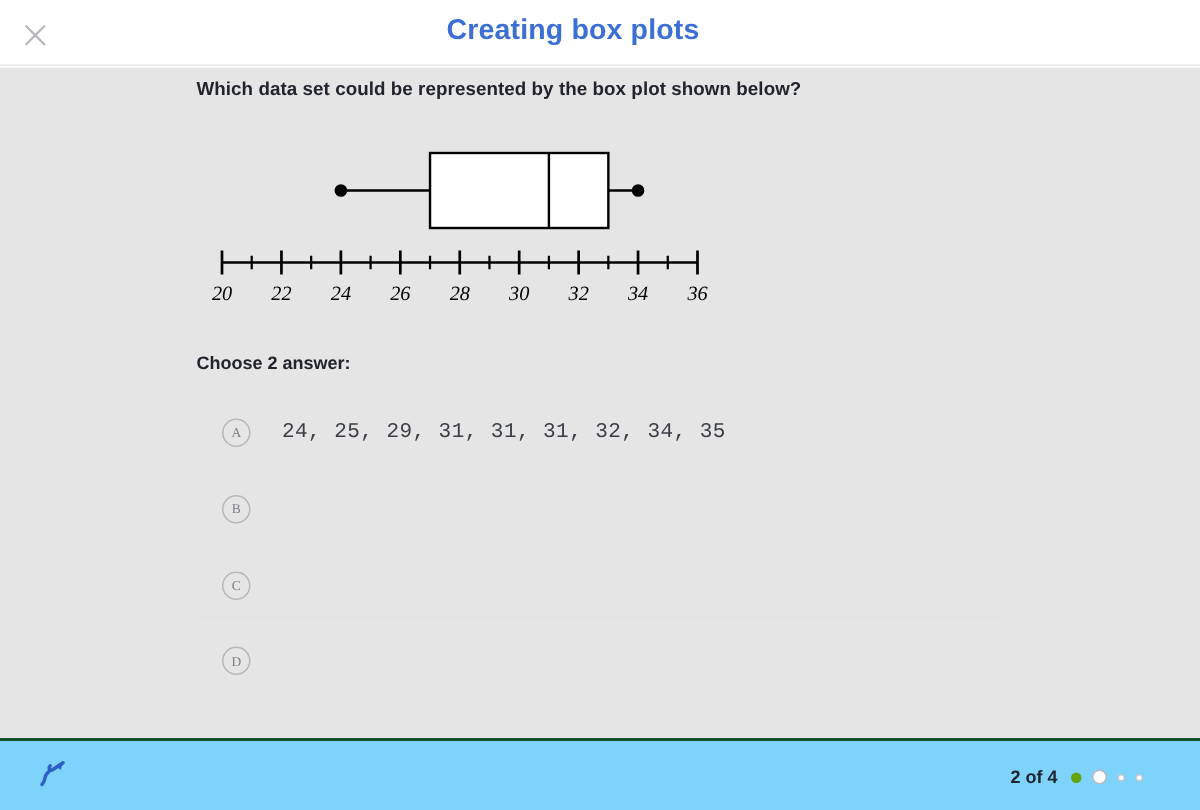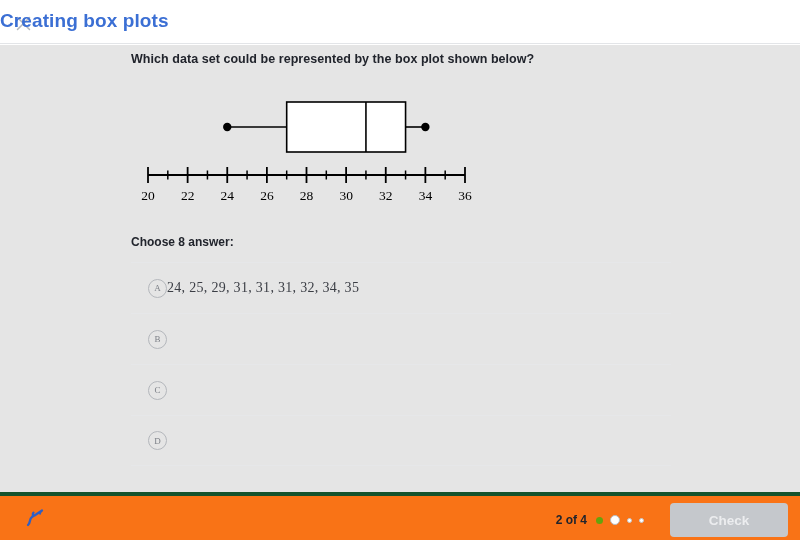--- a/index.html
+++ b/index.html
@@ -38,20 +38,21 @@
     justify-content: center;
     cursor: pointer;
   }
   .close-btn svg { display: block; }
 
   .header-title {
     position: absolute;
     left: 0;
     top: 10px;
     width: 764px;
+    text-align: center;
     font-size: 19px;
     font-weight: 700;
     color: #3b6fd4;
     letter-spacing: 0.1px;
   }
 
   
   .content {
     position: absolute;
     top: 45px;
@@ -72,20 +73,21 @@
     letter-spacing: 0.05px;
   }
 
   
   .figure {
     position: absolute;
     left: 131px;
     top: 45px;
     width: 350px;
     height: 165px;
+    font-style: italic;
   }
   .figure svg { display: block; }
 
   
   .choose-label {
     position: absolute;
     left: 131px;
     top: 190px;
     font-size: 12px;
     font-weight: 700;
@@ -120,35 +122,36 @@
     display: flex;
     align-items: center;
     justify-content: center;
     font-size: 9px;
     color: #7b7f86;
     font-family: "Liberation Serif", serif;
     flex: 0 0 auto;
   }
 
   .option-text {
+    margin-left: 21px;
     font-size: 14px;
     color: #3b3e45;
-    font-family: Liberation Serif, serif;
+    font-family: Liberation Mono, monospace;
     letter-spacing: 0.3px;
   }
 
   
   .footer {
     position: absolute;
     left: 0;
     bottom: 0;
     width: 800px;
     height: 48px;
-    background: #f97316;
-    border-top: 4px solid #14532d;
+    background: #7dd3fc;
+    border-top: 2px solid #14532d;
   }
 
   .scratchpad-btn {
     position: absolute;
     left: 18px;
     top: 8px;
     width: 34px;
     height: 32px;
     display: flex;
     align-items: center;
@@ -258,21 +261,21 @@
         <text x="96.25" y="110" text-anchor="middle" font-family="&quot;Liberation Serif&quot;, serif" font-size="13.5" fill="#000000">24</text>
         <text x="135.875" y="110" text-anchor="middle" font-family="&quot;Liberation Serif&quot;, serif" font-size="13.5" fill="#000000">26</text>
         <text x="175.5" y="110" text-anchor="middle" font-family="&quot;Liberation Serif&quot;, serif" font-size="13.5" fill="#000000">28</text>
         <text x="215.125" y="110" text-anchor="middle" font-family="&quot;Liberation Serif&quot;, serif" font-size="13.5" fill="#000000">30</text>
         <text x="254.75" y="110" text-anchor="middle" font-family="&quot;Liberation Serif&quot;, serif" font-size="13.5" fill="#000000">32</text>
         <text x="294.375" y="110" text-anchor="middle" font-family="&quot;Liberation Serif&quot;, serif" font-size="13.5" fill="#000000">34</text>
         <text x="334" y="110" text-anchor="middle" font-family="&quot;Liberation Serif&quot;, serif" font-size="13.5" fill="#000000">36</text>
       </svg>
   </div>
 
-  <div class="choose-label">Choose 8 answer:</div>
+  <div class="choose-label">Choose 2 answer:</div>
 
   <div class="options" id="options-container">
       <div class="option-row">
         <div class="option-letter">A</div>
         <div class="option-text">24, 25, 29, 31, 31, 31, 32, 34, 35</div>
       </div>
       <div class="option-row">
         <div class="option-letter">B</div>
       </div>
       <div class="option-row">
@@ -298,16 +301,15 @@
   </div>
 
   <div class="footer-right">
     <div class="progress-count">2 of 4</div>
     <div class="dots" id="dots-container">
         <div class="dot dot-done"></div>
         <div class="dot dot-current"></div>
         <div class="dot dot-todo"></div>
         <div class="dot dot-todo"></div>
       </div>
-    <button class="check-btn">Check</button>
   </div>
 
 </div>
 
 </body></html>

